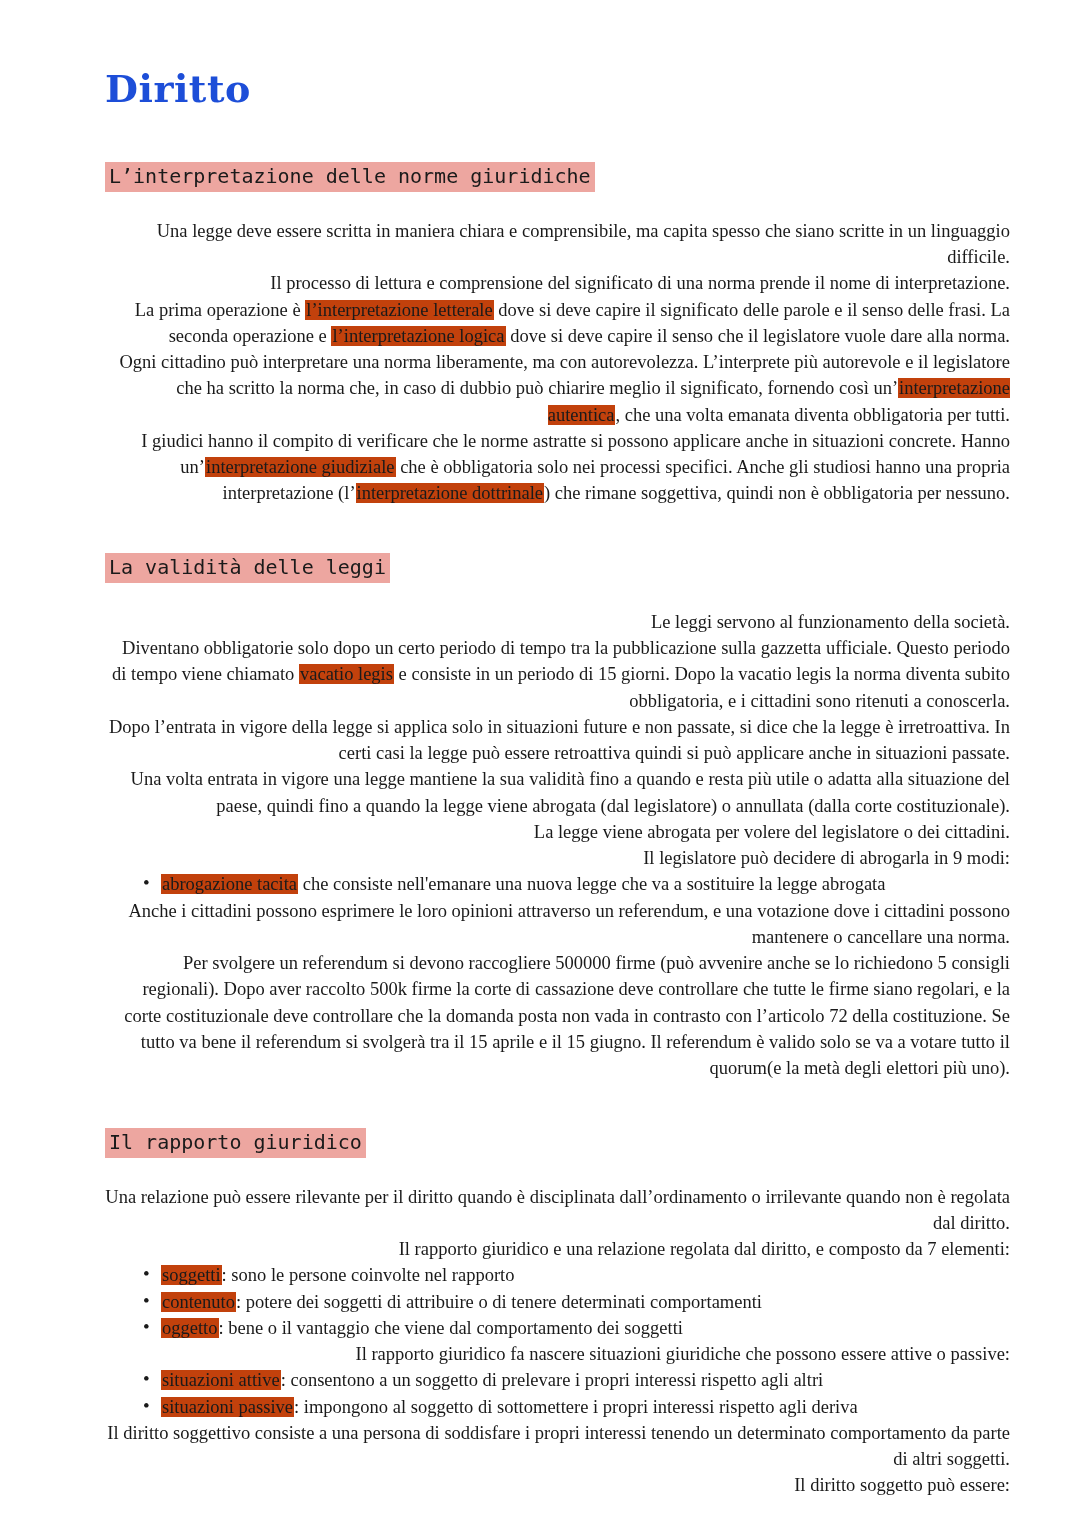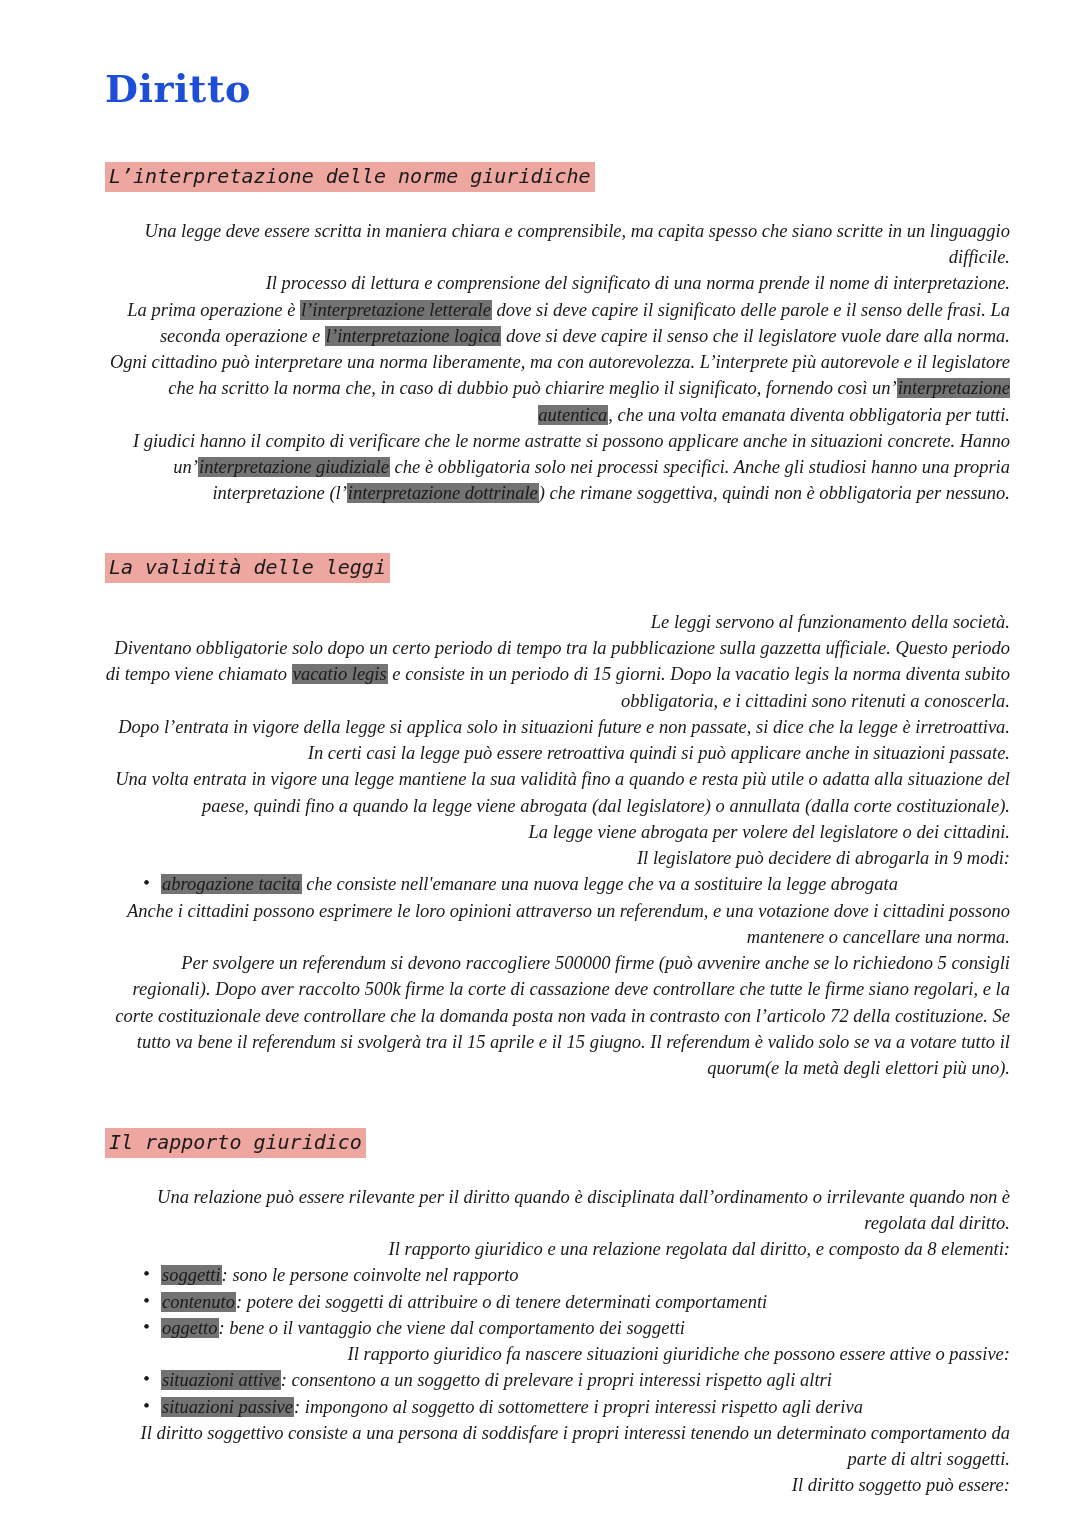--- a/index.html
+++ b/index.html
@@ -36,31 +36,30 @@
     color: #1a1a1a;
     margin: 0 0 26px 0;
     display: inline-block;
     background: #eda6a0;
     padding: 2px 4px 3px 4px;
     line-height: 1.25;
     letter-spacing: 0px;
   }
   .section {
     margin-bottom: 26px;
-    font-style: italic;
   }
   p.body {
     font-size: 18.5px;
     line-height: 1.42;
     margin: 0 0 0 0;
     text-align: right;
   }
   p.body + p.body { margin-top: 0; }
   .hl {
-    background: #737373;
+    background: #c2410c;
     padding: 0 1px;
   }
   ul.bullets {
     margin: 0 0 0 0;
     padding-left: 38px;
     list-style: none;
   }
   ul.bullets > li {
     font-size: 18.5px;
     line-height: 1.42;
@@ -112,21 +111,21 @@
     <p class="body">Anche i cittadini possono esprimere le loro opinioni attraverso un referendum, e una votazione dove i cittadini possono mantenere o cancellare una norma.</p>
     <p class="body">Per svolgere un referendum si devono raccogliere 500000 firme (può avvenire anche se lo richiedono 5 consigli regionali). Dopo aver raccolto 500k firme la corte di cassazione deve controllare che tutte le firme siano regolari, e la corte costituzionale deve controllare che la domanda posta non vada in contrasto con l’articolo 72 della costituzione. Se tutto va bene il referendum si svolgerà tra il 15 aprile e il 15 giugno. Il referendum è valido solo se va a votare tutto il quorum(e la metà degli elettori più uno).</p>
   </div>
 
   <div class="gap-md"></div>
 
   <div class="section">
     <h2 class="section-heading">Il rapporto giuridico</h2>
 
     <p class="body">Una relazione può essere rilevante per il diritto quando è disciplinata dall’ordinamento o irrilevante quando non è regolata dal diritto.</p>
-    <p class="body">Il rapporto giuridico e una relazione regolata dal diritto, e composto da 8 elementi:</p>
+    <p class="body">Il rapporto giuridico e una relazione regolata dal diritto, e composto da 7 elementi:</p>
 
     <ul class="bullets">
       <li class="dot"><span class="hl">soggetti</span><span>: sono le persone coinvolte nel rapporto</span></li>
       <li class="dot"><span class="hl">contenuto</span><span>: potere dei soggetti di attribuire o di tenere determinati comportamenti</span></li>
       <li class="dot"><span class="hl">oggetto</span><span>: bene o il vantaggio che viene dal comportamento dei soggetti</span></li>
     </ul>
 
     <p class="body">Il rapporto giuridico fa nascere situazioni giuridiche che possono essere attive o passive:</p>
 
     <ul class="bullets">

